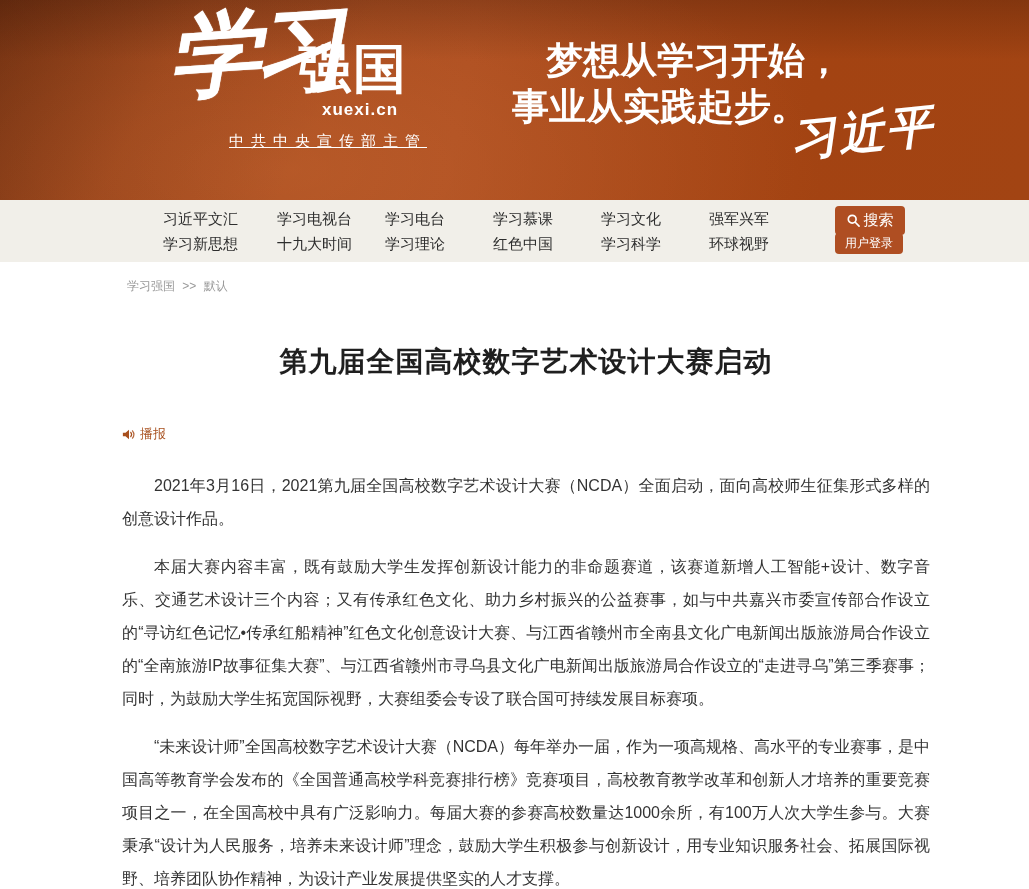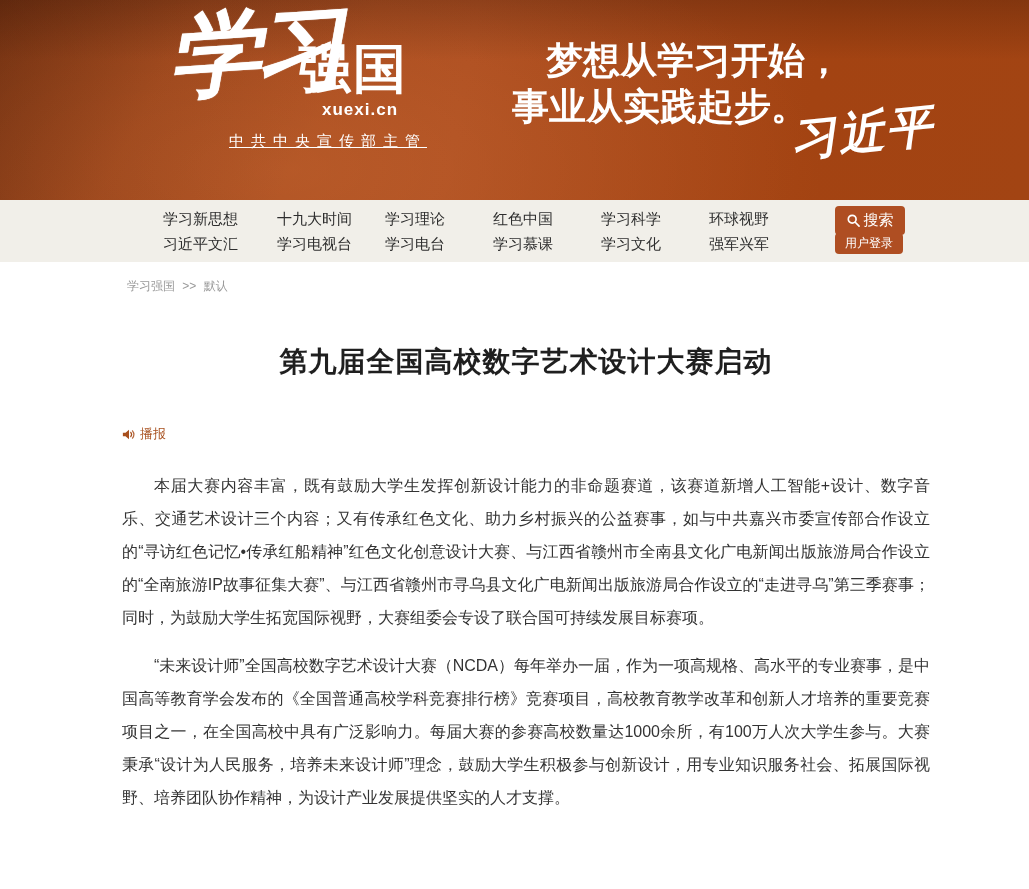--- a/index.html
+++ b/index.html
@@ -97,34 +97,34 @@
     <div class="logo-sub">中共中央宣传部主管</div>
   </div>
   <div class="slogan1">梦想从学习开始，</div>
   <div class="slogan2">事业从实践起步。</div>
   <div class="signature">习近平</div>
 </div>
 
 <div class="nav">
   <div class="nav-rows">
     <div class="nav-row">
+      <a>习近平文汇</a>
+      <a>学习电视台</a>
+      <a>学习电台</a>
+      <a>学习慕课</a>
+      <a>学习文化</a>
+      <a>强军兴军</a>
+    </div>
+    <div class="nav-row">
       <a>学习新思想</a>
       <a>十九大时间</a>
       <a>学习理论</a>
       <a>红色中国</a>
       <a>学习科学</a>
       <a>环球视野</a>
-    </div>
-    <div class="nav-row">
-      <a>习近平文汇</a>
-      <a>学习电视台</a>
-      <a>学习电台</a>
-      <a>学习慕课</a>
-      <a>学习文化</a>
-      <a>强军兴军</a>
     </div>
   </div>
   <button class="btn btn-search">
     <span style="display:flex;">
       <svg width="13" height="13" viewBox="0 0 14 14">
           <circle cx="5.6" cy="5.6" r="4.2" fill="none" stroke="#ffffff" stroke-width="1.8"></circle>
           <line x1="8.9" y1="8.9" x2="13" y2="13" stroke="#ffffff" stroke-width="1.8" stroke-linecap="round"></line>
         </svg>
     </span>
     <span>搜索</span>
@@ -150,17 +150,18 @@
           <polygon points="1,5 4,5 8,1.5 8,12.5 4,9 1,9" fill="#a8501e"></polygon>
           <path d="M10 4.5 q2 2.5 0 5" fill="none" stroke="#a8501e" stroke-width="1.4" stroke-linecap="round"></path>
           <path d="M12 2.8 q3.2 4.2 0 8.4" fill="none" stroke="#a8501e" stroke-width="1.4" stroke-linecap="round" opacity="0.85"></path>
         </svg>
       </span>
       <span>播报</span>
     </div>
   </div>
 
   <div class="body-text">
+    <p>2021年3月16日，2021第九届全国高校数字艺术设计大赛（NCDA）全面启动，面向高校师生征集形式多样的创意设计作品。</p>
     <p>本届大赛内容丰富，既有鼓励大学生发挥创新设计能力的非命题赛道，该赛道新增人工智能+设计、数字音乐、交通艺术设计三个内容；又有传承红色文化、助力乡村振兴的公益赛事，如与中共嘉兴市委宣传部合作设立的“寻访红色记忆•传承红船精神”红色文化创意设计大赛、与江西省赣州市全南县文化广电新闻出版旅游局合作设立的“全南旅游IP故事征集大赛”、与江西省赣州市寻乌县文化广电新闻出版旅游局合作设立的“走进寻乌”第三季赛事；同时，为鼓励大学生拓宽国际视野，大赛组委会专设了联合国可持续发展目标赛项。</p>
     <p>“未来设计师”全国高校数字艺术设计大赛（NCDA）每年举办一届，作为一项高规格、高水平的专业赛事，是中国高等教育学会发布的《全国普通高校学科竞赛排行榜》竞赛项目，高校教育教学改革和创新人才培养的重要竞赛项目之一，在全国高校中具有广泛影响力。每届大赛的参赛高校数量达1000余所，有100万人次大学生参与。大赛秉承“设计为人民服务，培养未来设计师”理念，鼓励大学生积极参与创新设计，用专业知识服务社会、拓展国际视野、培养团队协作精神，为设计产业发展提供坚实的人才支撑。</p>
 
   </div>
 </div>
 
 </body></html>

